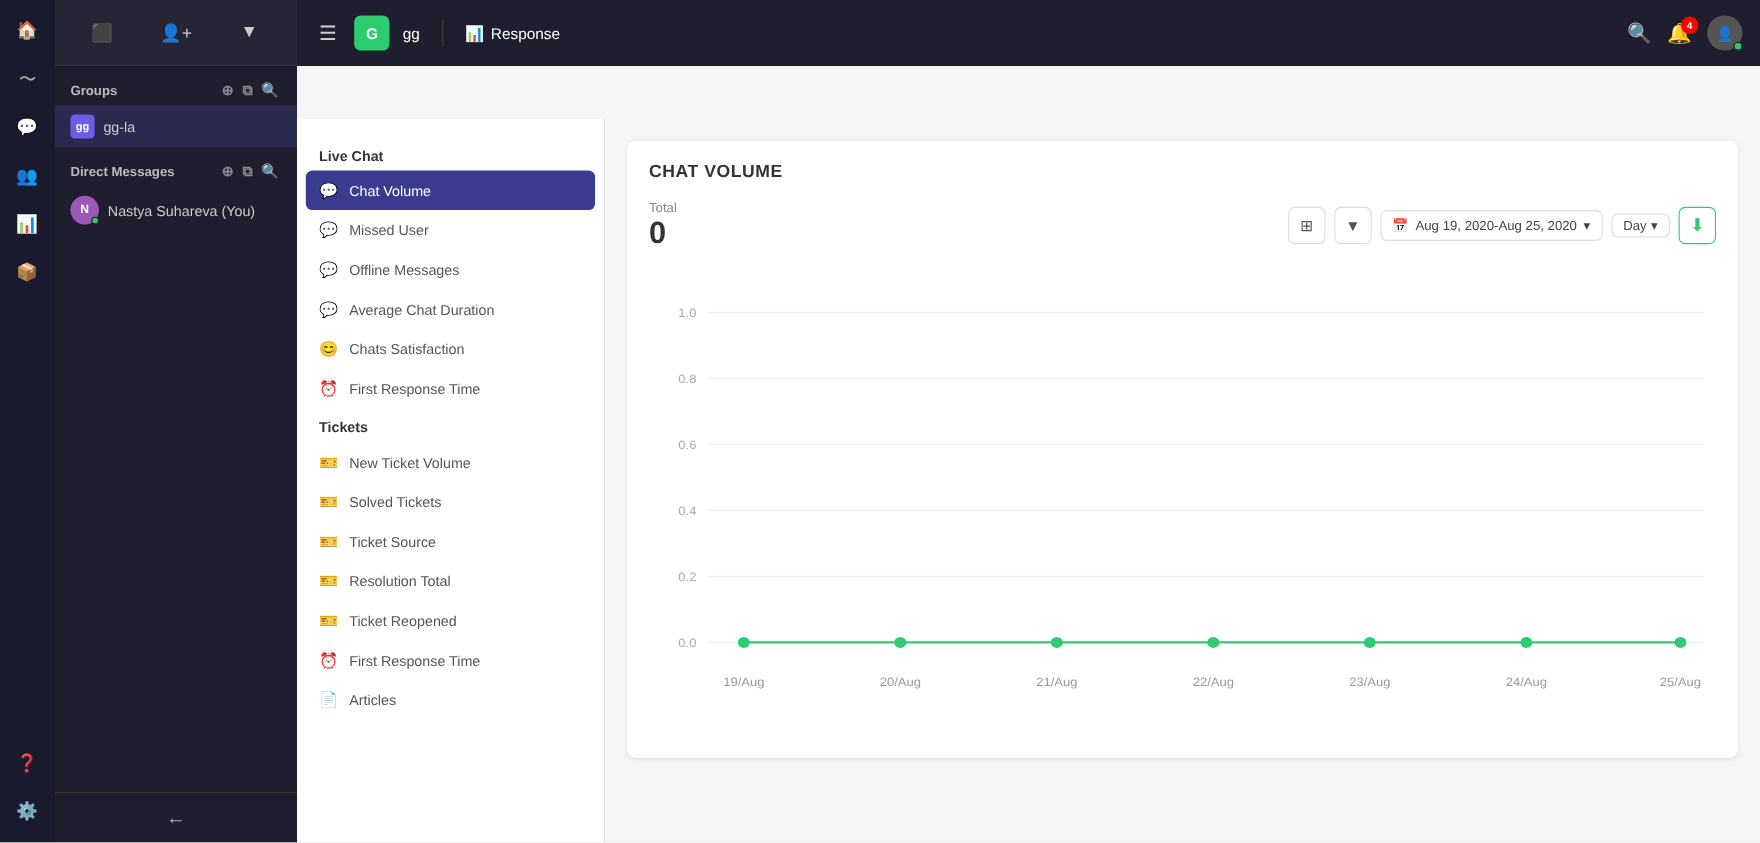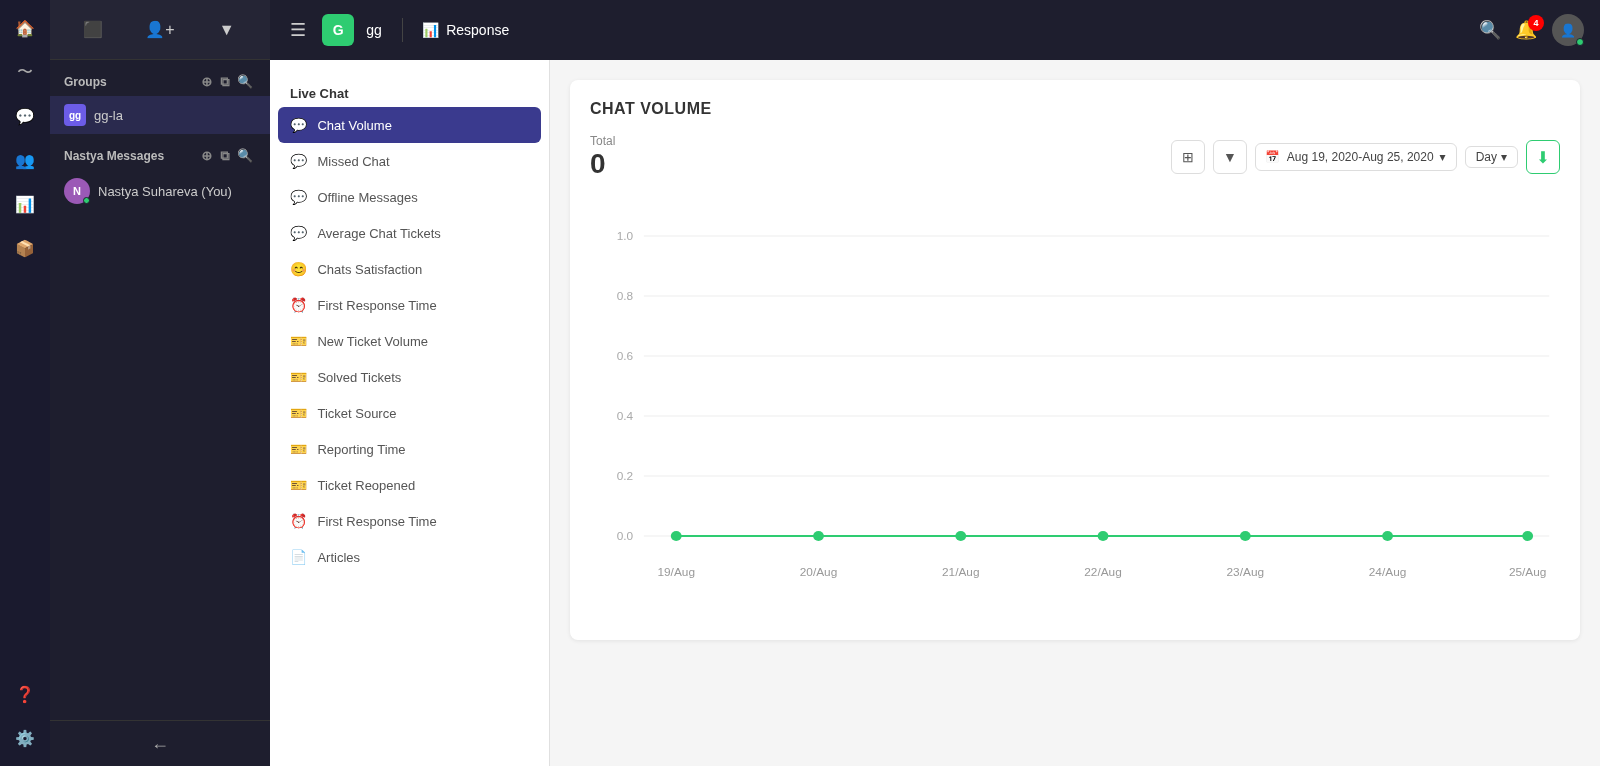--- a/index.html
+++ b/index.html
@@ -179,20 +179,21 @@
       border-radius: 50%;
       position: absolute; bottom: 0; right: 0;
       border: 1px solid #1e1e2e;
     }
 
     
     .content {
       flex: 1;
       display: flex;
       overflow: hidden;
+      margin-top: 48px;
     }
 
     
     .nav-panel {
       width: 280px;
       background: #fff;
       border-right: 1px solid #e0e0e0;
       overflow-y: auto;
       padding: 16px 0;
       flex-shrink: 0;
@@ -332,21 +333,21 @@
       <span class="sidebar-section-action">🔍</span>
     </div>
   </div>
 
   <div class="sidebar-group-item active">
     <div class="avatar-small" style="background:#6c5ce7;">gg</div>
     <span>gg-la</span>
   </div>
 
   <div class="sidebar-section-label">
-    <span>Nastya Messages</span>
+    <span>Direct Messages</span>
     <div class="sidebar-section-actions">
       <span class="sidebar-section-action">⊕</span>
       <span class="sidebar-section-action">⧉</span>
       <span class="sidebar-section-action">🔍</span>
     </div>
   </div>
 
   <div class="sidebar-dm-item">
     <div class="user-avatar" style="background:#9b59b6;">
       N
@@ -388,55 +389,56 @@
 
     <div class="nav-panel">
       <div class="nav-section-title">Live Chat</div>
 
       <div class="nav-item active">
         <span class="nav-icon">💬</span>
         <span>Chat Volume</span>
       </div>
       <div class="nav-item">
         <span class="nav-icon">💬</span>
-        <span>Missed Chat</span>
+        <span>Missed User</span>
       </div>
       <div class="nav-item">
         <span class="nav-icon">💬</span>
         <span>Offline Messages</span>
       </div>
       <div class="nav-item">
         <span class="nav-icon">💬</span>
-        <span>Average Chat Tickets</span>
+        <span>Average Chat Duration</span>
       </div>
       <div class="nav-item">
         <span class="nav-icon">😊</span>
         <span>Chats Satisfaction</span>
       </div>
       <div class="nav-item">
         <span class="nav-icon">⏰</span>
         <span>First Response Time</span>
       </div>
 
+      <div class="nav-section-title">Tickets</div>
 
       <div class="nav-item">
         <span class="nav-icon">🎫</span>
         <span>New Ticket Volume</span>
       </div>
       <div class="nav-item">
         <span class="nav-icon">🎫</span>
         <span>Solved Tickets</span>
       </div>
       <div class="nav-item">
         <span class="nav-icon">🎫</span>
         <span>Ticket Source</span>
       </div>
       <div class="nav-item">
         <span class="nav-icon">🎫</span>
-        <span>Reporting Time</span>
+        <span>Resolution Total</span>
       </div>
       <div class="nav-item">
         <span class="nav-icon">🎫</span>
         <span>Ticket Reopened</span>
       </div>
       <div class="nav-item">
         <span class="nav-icon">⏰</span>
         <span>First Response Time</span>
       </div>
 

